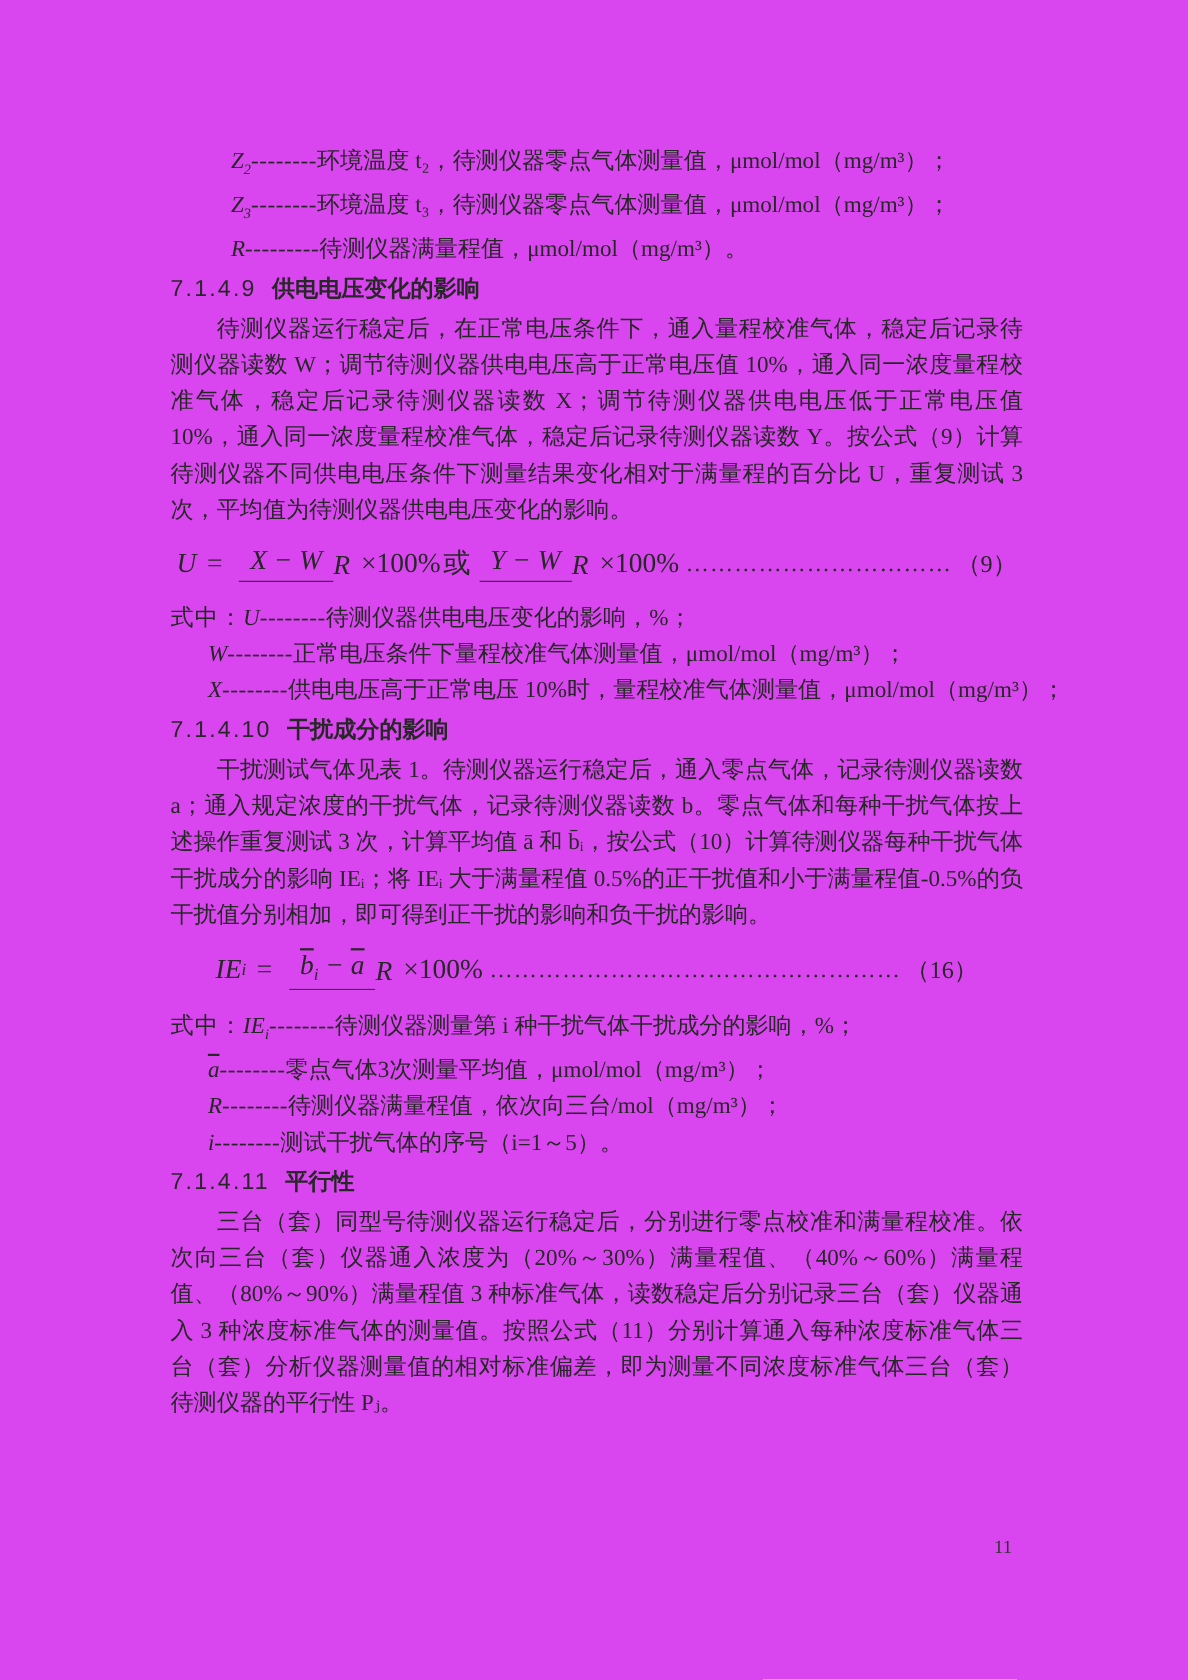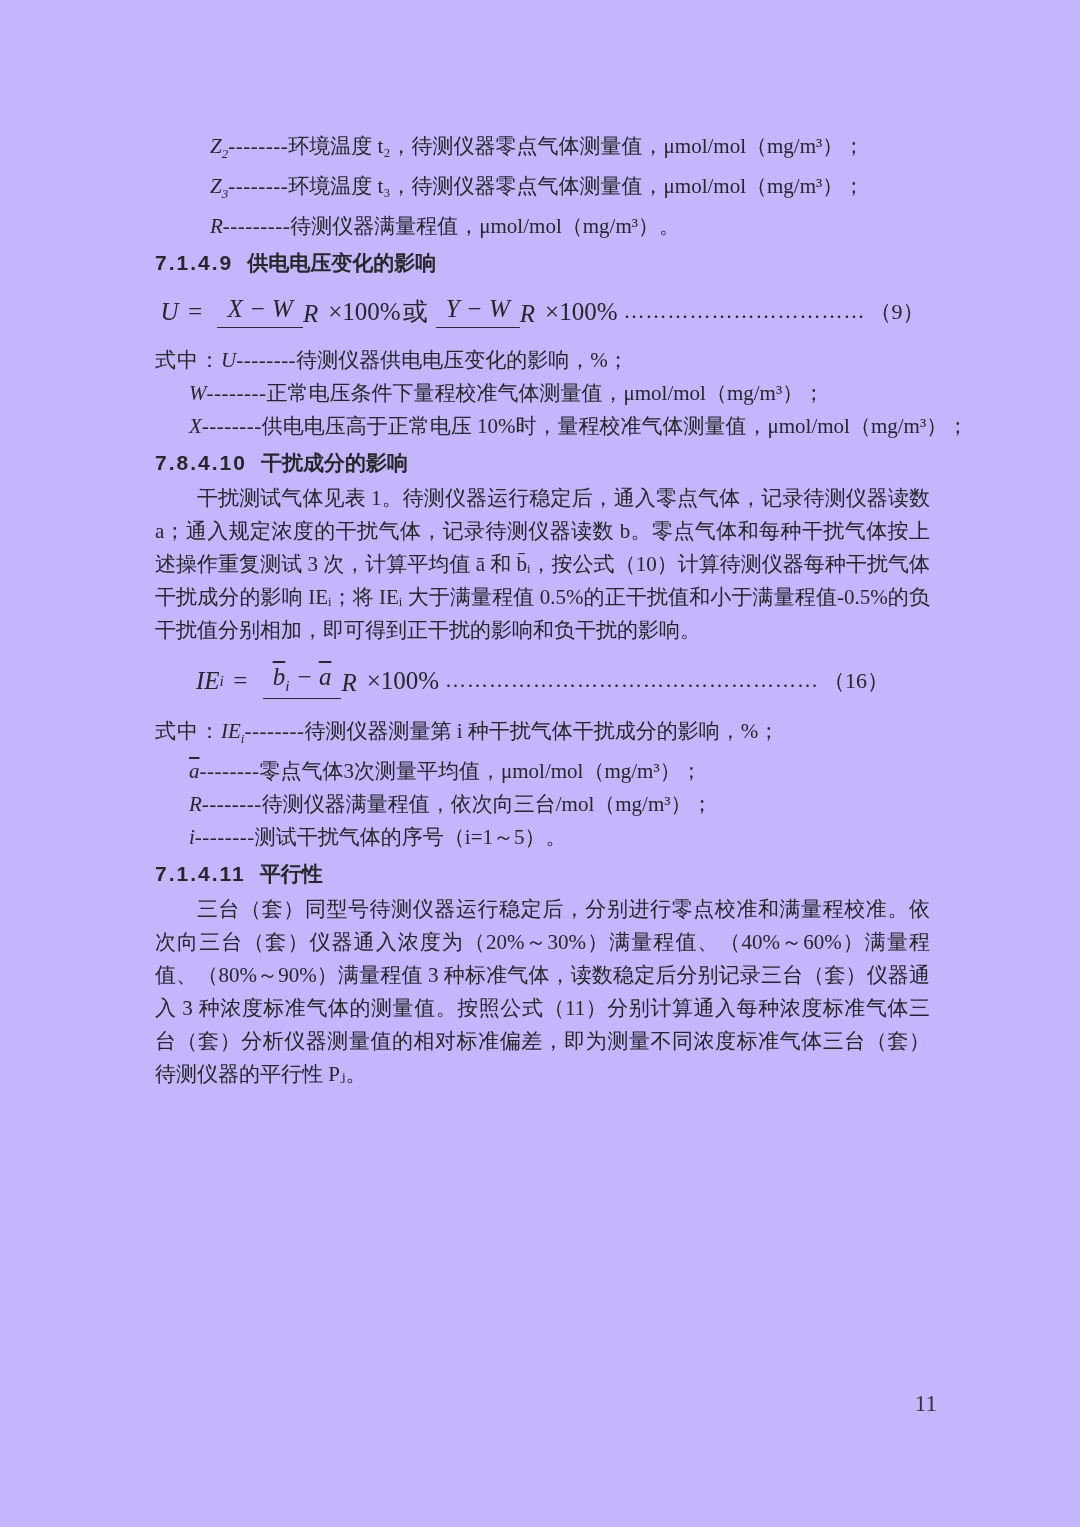--- a/index.html
+++ b/index.html
@@ -1,59 +1,59 @@
 <!DOCTYPE html>
 <html><head>
 <meta charset="utf-8">
 <style>
   html,body { margin:0; padding:0; background:#ffffff; }
   .page {
     position:relative;
     width:1080px; height:1527px;
-    background:#c4b5fd;
+    background:#d946ef;
     font-family:"Liberation Serif","DejaVu Serif",serif;
     color:#272727;
     overflow:hidden;
   }
   .content {
     position:absolute; left:155px; top:130px; width:775px;
     font-size:21px; line-height:33px; text-align:justify;
   }
   .var { font-style:italic; }
   sub.var { font-style:italic; font-size:0.62em; }
   .def-row { white-space:nowrap; }
   .def-list-top .def-row { padding-left:55px; }
   .dashes { letter-spacing:0.5px; }
   .sec-heading {
     font-family:"Liberation Sans","DejaVu Sans",sans-serif;
     font-weight:700; font-size:21px; line-height:33px;
     margin:3px 0 3px 0; text-align:left;
   }
-  .sec-heading .sec-num { letter-spacing:2px; margin-right:14px; font-weight:700;text-align:center; }
+  .sec-heading .sec-num { letter-spacing:2px; margin-right:14px; font-weight:400;text-align:center; }
   .para { text-indent:2em; margin:0; }
   .formula {
     display:flex; justify-content:center; align-items:center;
     margin:16px 0; font-size:25px; font-style:italic; line-height:1.1;
     text-indent:0;
   }
   .formula .eq { margin:0 8px; }
   .frac { display:inline-flex; flex-direction:row; align-items:center; margin:0 6px; }
   .frac .num { padding:0 10px 4px 10px; border-bottom:1.7px solid #2b2b2b; }
   .frac .den { padding-top:4px; }
   .formula .dots { font-style:normal; font-size:21px; margin-left:6px; letter-spacing:1px; }
   .formula .flabel { font-style:normal; font-size:22px; margin-left:4px; }
   .overbar { text-decoration:overline; text-decoration-thickness:1.6px; }
   .where-block .where-row { white-space:nowrap; }
   .where-block .where-row.cont { padding-left:34px; }
   .where-label { letter-spacing:1px; }
   .mul { font-style:normal; margin-left:4px; }
   .or { font-style:normal; margin:0 2px; }
   .page-num {
-    position:absolute; right:143px; bottom:110px;
-    font-size:23px; color:#333333;
+    position:absolute; right:160px; bottom:110px;
+    font-size:17px; color:#333333;
     font-family:"Liberation Serif","DejaVu Serif",serif;
     text-align:right;
   }
 </style>
 </head>
 <body>
 
 <div class="page">
   <div class="content">
 
@@ -65,20 +65,21 @@
         <span class="var">Z</span><sub class="var">3</sub><span class="dashes">--------</span><span>环境温度 t₃，待测仪器零点气体测量值，μmol/mol（mg/m³）；</span>
       </div>
       <div class="def-row">
         <span class="var">R</span><span class="dashes">---------</span><span>待测仪器满量程值，μmol/mol（mg/m³）。</span>
       </div>
     </div>
 
     <div class="sec-heading">
       <span class="sec-num">7.1.4.9</span><span>供电电压变化的影响</span>
     </div>
+    <p class="para">待测仪器运行稳定后，在正常电压条件下，通入量程校准气体，稳定后记录待测仪器读数 W；调节待测仪器供电电压高于正常电压值 10%，通入同一浓度量程校准气体，稳定后记录待测仪器读数 X；调节待测仪器供电电压低于正常电压值 10%，通入同一浓度量程校准气体，稳定后记录待测仪器读数 Y。按公式（9）计算待测仪器不同供电电压条件下测量结果变化相对于满量程的百分比 U，重复测试 3 次，平均值为待测仪器供电电压变化的影响。</p>
 
     <div class="formula">
       <span class="var">U</span>
       <span class="eq">=</span>
       <span class="frac">
         <span class="num var">X − W</span>
         <span class="den var">R</span>
       </span>
       <span class="mul">×100%</span>
       <span class="or">或</span>
@@ -97,21 +98,21 @@
       </div>
       <div class="where-row cont">
         <span class="var">W</span><span class="dashes">--------</span><span>正常电压条件下量程校准气体测量值，μmol/mol（mg/m³）；</span>
       </div>
       <div class="where-row cont">
         <span class="var">X</span><span class="dashes">--------</span><span>供电电压高于正常电压 10%时，量程校准气体测量值，μmol/mol（mg/m³）；</span>
       </div>
     </div>
 
     <div class="sec-heading">
-      <span class="sec-num">7.8.4.10</span><span>干扰成分的影响</span>
+      <span class="sec-num">7.1.4.10</span><span>干扰成分的影响</span>
     </div>
     <p class="para">干扰测试气体见表 1。待测仪器运行稳定后，通入零点气体，记录待测仪器读数 a；通入规定浓度的干扰气体，记录待测仪器读数 b。零点气体和每种干扰气体按上述操作重复测试 3 次，计算平均值 ā 和 b̄ᵢ，按公式（10）计算待测仪器每种干扰气体干扰成分的影响 IEᵢ；将 IEᵢ 大于满量程值 0.5%的正干扰值和小于满量程值-0.5%的负干扰值分别相加，即可得到正干扰的影响和负干扰的影响。</p>
 
     <div class="formula">
       <span class="var">IE</span>
         <sub class="var">i</sub>
       <span class="eq">=</span>
       <span class="frac">
         <span class="num">
           <span class="var overbar">b</span><sub class="var">i</sub>

